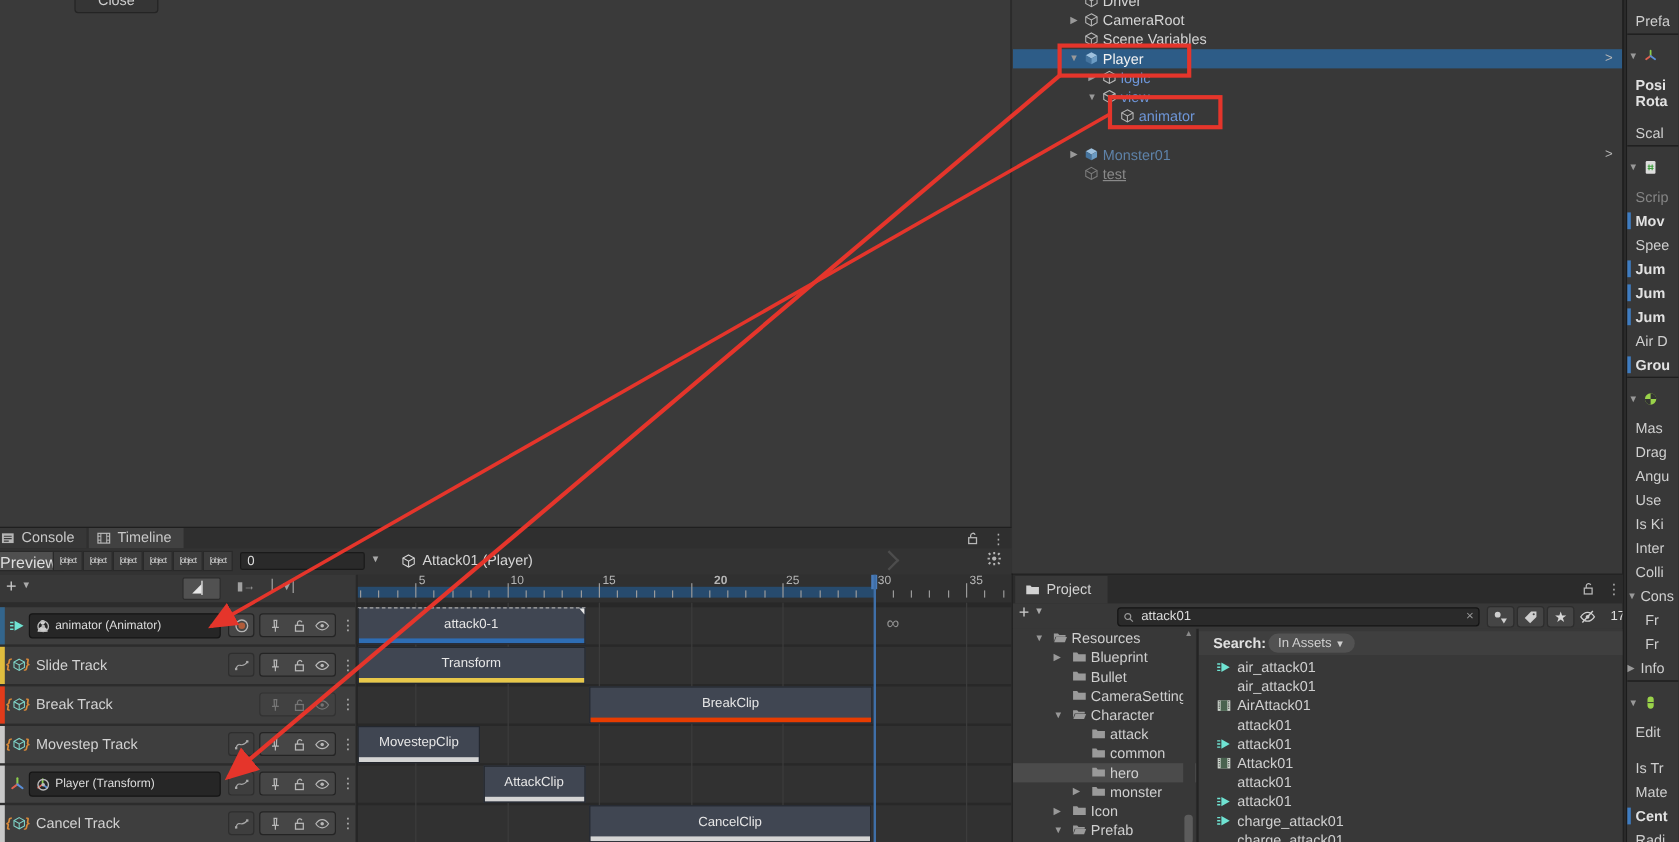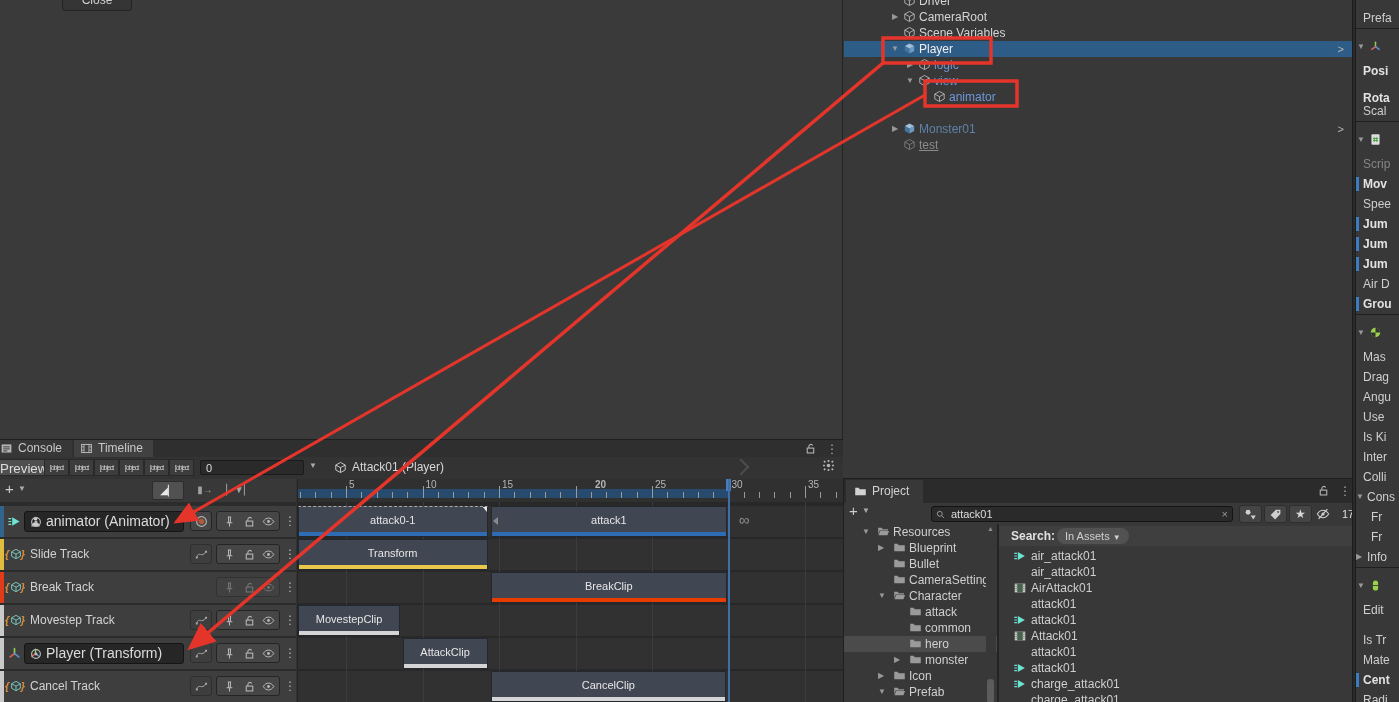--- a/index.html
+++ b/index.html
@@ -70,21 +70,21 @@
   .ruler-band{position:absolute;top:10px;height:9px;background:#274b6e}
   .rtick{position:absolute;width:1px;background:#9a9a9a}
   .rnum{position:absolute;top:0;font-size:10px;color:#b5b5b5}
   .tl-tracks{position:absolute;left:0;top:62px;width:296px;height:201px;background:#2c2c2c}
   .trow{position:absolute;left:0;width:296px;height:31px;background:#3e3e3e}
   .trow.dim .grp,.trow.dim .singles{opacity:.45}
   .stripe{position:absolute;left:0;top:0;width:4px;height:31px}
   .trow i.tic{position:absolute;left:7px;top:8px;width:15px;height:15px}
   .trow i.tic svg{width:100%;height:100%}
   .trow .tlabel{position:absolute;left:30px;top:0;line-height:31px;color:#d2d2d2;white-space:nowrap}
-  .objfield{position:absolute;left:24px;top:5px;width:160px;height:21px;background:#262626;border:1px solid #151515;border-radius:3px;color:#dcdcdc;font-size:14px;line-height:19px}
+  .objfield{position:absolute;left:24px;top:5px;width:160px;height:21px;background:#262626;border:1px solid #151515;border-radius:3px;color:#dcdcdc;font-size:10px;line-height:19px}
   .objfield i.ic{left:4px;top:3px}
   .objfield .txt{margin-left:21px;white-space:nowrap}
   .objfield .tgt{position:absolute;right:3px;top:3px;width:14px;height:14px}
   .smallbtn{position:absolute;top:5px;width:22px;height:20px;background:#464646;border:1px solid #242424;border-radius:3px}
   .smallbtn i.ic{left:4px;top:3px}
   .grp{position:absolute;left:216px;top:5px;width:64px;height:20px;background:#464646;border:1px solid #242424;border-radius:3px}
   .grp i.ic{top:3px}
   .kebab{position:absolute;left:284px;top:0;line-height:31px;color:#b8b8b8;font-size:12px}
   .tl-lanes{position:absolute;left:297px;top:62px;width:546px;height:201px;background:#282828;overflow:hidden;border-left:1px solid #242424}
   .lane{position:absolute;left:0;width:546px;height:31px;background:#313131}
@@ -296,21 +296,21 @@
         <span class="ilbl"></span>
       </div>
     <div class="insp-div" style="top: 28px;"></div>
       <div class="irow bold" style="top: 63px;">
 
         <span class="iarr"></span>
 
         <span class="ilbl">Posi</span>
       </div>
 
-      <div class="irow bold" style="top: 90px;">
+      <div class="irow bold" style="top: 76px;">
 
         <span class="iarr"></span>
 
         <span class="ilbl">Rota</span>
       </div>
 
       <div class="irow" style="top: 103px;">
 
         <span class="iarr"></span>
 
@@ -957,21 +957,20 @@
         <div class="lane" style="top: 136px;"></div>
         <div class="lane" style="top: 169px;"></div>
         <div class="grid" style="left: 48px;"></div>
         <div class="grid" style="left: 124.5px;"></div>
         <div class="grid" style="left: 201px;"></div>
         <div class="grid" style="left: 277.5px;"></div>
         <div class="grid" style="left: 354px;"></div>
         <div class="grid" style="left: 430.5px;"></div>
         <div class="grid" style="left: 507px;"></div>
         <div class="clip dashedTop" style="left: -0.195px; width: 189.72px; top: 4px;"><span>attack0-1</span><div class="cbar" style="background: rgb(46, 109, 180);"></div><div class="cmarker" style="right: -5px; top: -1px;"></div></div>
-        <div class="clip" style="left: 192.585px; width: 236.385px; top: 4px;"><span>attack1</span><div class="cbar" style="background: rgb(46, 109, 180);"></div><div class="cnotch" style="left: 1px; top: 10px;"></div></div>
         <div class="clip" style="left: -0.195px; width: 189.72px; top: 37px;"><span>Transform</span><div class="cbar" style="background: rgb(232, 200, 74);"></div></div>
         <div class="clip" style="left: 192.585px; width: 236.385px; top: 70px;"><span>BreakClip</span><div class="cbar" style="background: rgb(232, 60, 0);"></div></div>
         <div class="clip" style="left: -0.195px; width: 102.51px; top: 103px;"><span>MovestepClip</span><div class="cbar" style="background: rgb(212, 212, 212);"></div></div>
         <div class="clip" style="left: 104.61px; width: 84.915px; top: 136px;"><span>AttackClip</span><div class="cbar" style="background: rgb(212, 212, 212);"></div></div>
         <div class="clip" style="left: 192.585px; width: 235.62px; top: 169px;"><span>CancelClip</span><div class="cbar" style="background: rgb(212, 212, 212);"></div></div>
         <div class="inf" style="left: 440.8px; top: 9px;">∞</div>
       </div>
 
     <div class="durcap" style="left: 725.5px;"></div>
     <div class="durline" style="left: 727.5px;"></div>

